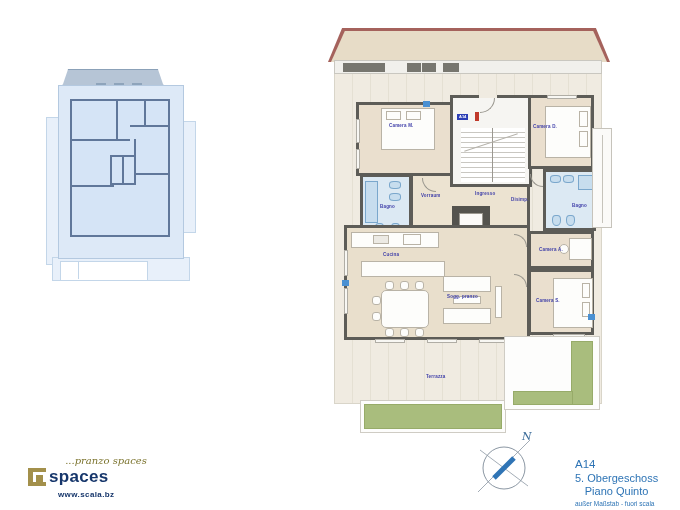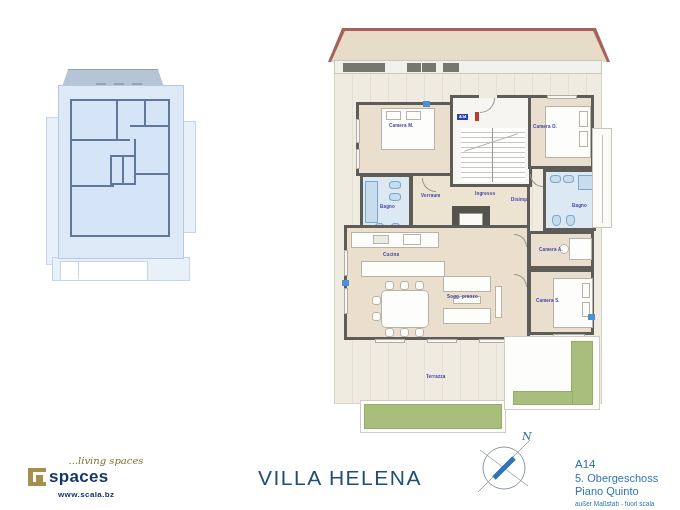--- a/index.html
+++ b/index.html
@@ -30,21 +30,21 @@
   #logo-row{left:28px;top:467px;display:flex;align-items:center;gap:3px;}
   #logo-icon{position:relative;width:18px;height:18px;background:#a3904b;}
   #logo-icon .w{position:absolute;left:5px;top:4px;width:13px;height:10px;background:#fff;}
   #logo-icon .g{position:absolute;left:8px;top:7px;width:7px;height:7px;background:#a3904b;}
   #logo-word{font-size:17px;font-weight:bold;color:#16366b;letter-spacing:.3px;}
   #website{left:58px;top:490px;font-size:8px;font-weight:bold;color:#16366b;letter-spacing:.4px;}
   #sheet-title{left:240px;top:466px;width:200px;text-align:center;font-size:21px;
                color:#1f4e79;letter-spacing:1.5px;}
   #info{left:575px;top:458px;color:#2e74b5;line-height:1.15;}
   #info .unit{font-size:11.5px;margin-bottom:1px;}
-  #info .floor{font-size:11px;}
+  #info .floor{font-size:11px;text-align:center;}
   #info .scale{font-size:6.5px;margin-top:2px;}
 </style>
 </head>
 <body>
 
 <div id="sheet">
 
   <div id="mini" class="abs">
     <div class="abs" style="left:24px;top:14px;width:100px;height:16px;background:#b6c5d6;border:1px solid #8ba1b8;clip-path:polygon(0 100%,6% 0,94% 0,100% 100%);"></div>
     <div class="abs" style="left:58px;top:28px;width:10px;height:8px;background:#8ea4bb;"></div>
@@ -210,32 +210,31 @@
   <div class="abs" style="left:470px;top:428px;width:84px;height:78px;">
     <svg width="84" height="78" viewBox="0 0 84 78">
       <circle cx="34" cy="40" r="21" fill="none" stroke="#8b97a3" stroke-width="1"></circle>
       <line x1="8" y1="64" x2="60" y2="12" stroke="#8b97a3" stroke-width="0.8"></line>
       <line x1="10" y1="22" x2="58" y2="58" stroke="#8b97a3" stroke-width="0.8"></line>
       <line x1="24" y1="50" x2="44" y2="30" stroke="#2f74b5" stroke-width="5"></line>
     </svg>
     <span class="abs" style="left:52px;top:2px;font-style:italic;font-size:11px;color:#3a6b99;font-family:'DejaVu Serif',serif;">N</span>
   </div>
 
-  <div id="tagline" class="abs">...living spaces</div>
+  <div id="tagline" class="abs">...pranzo spaces</div>
 
   <div id="logo-row" class="abs">
     <div id="logo-icon">
       <div class="w"></div>
       <div class="g"></div>
     </div>
     <span id="logo-word">spaces</span>
   </div>
   <div id="website" class="abs">www.scala.bz</div>
 
-  <div id="sheet-title" class="abs">VILLA HELENA</div>
 
   <div id="info" class="abs">
     <div class="unit">A14</div>
     <div class="floor">5. Obergeschoss</div>
     <div class="floor">Piano Quinto</div>
     <div class="scale">außer Maßstab - fuori scala</div>
   </div>
 
 </div>
 

